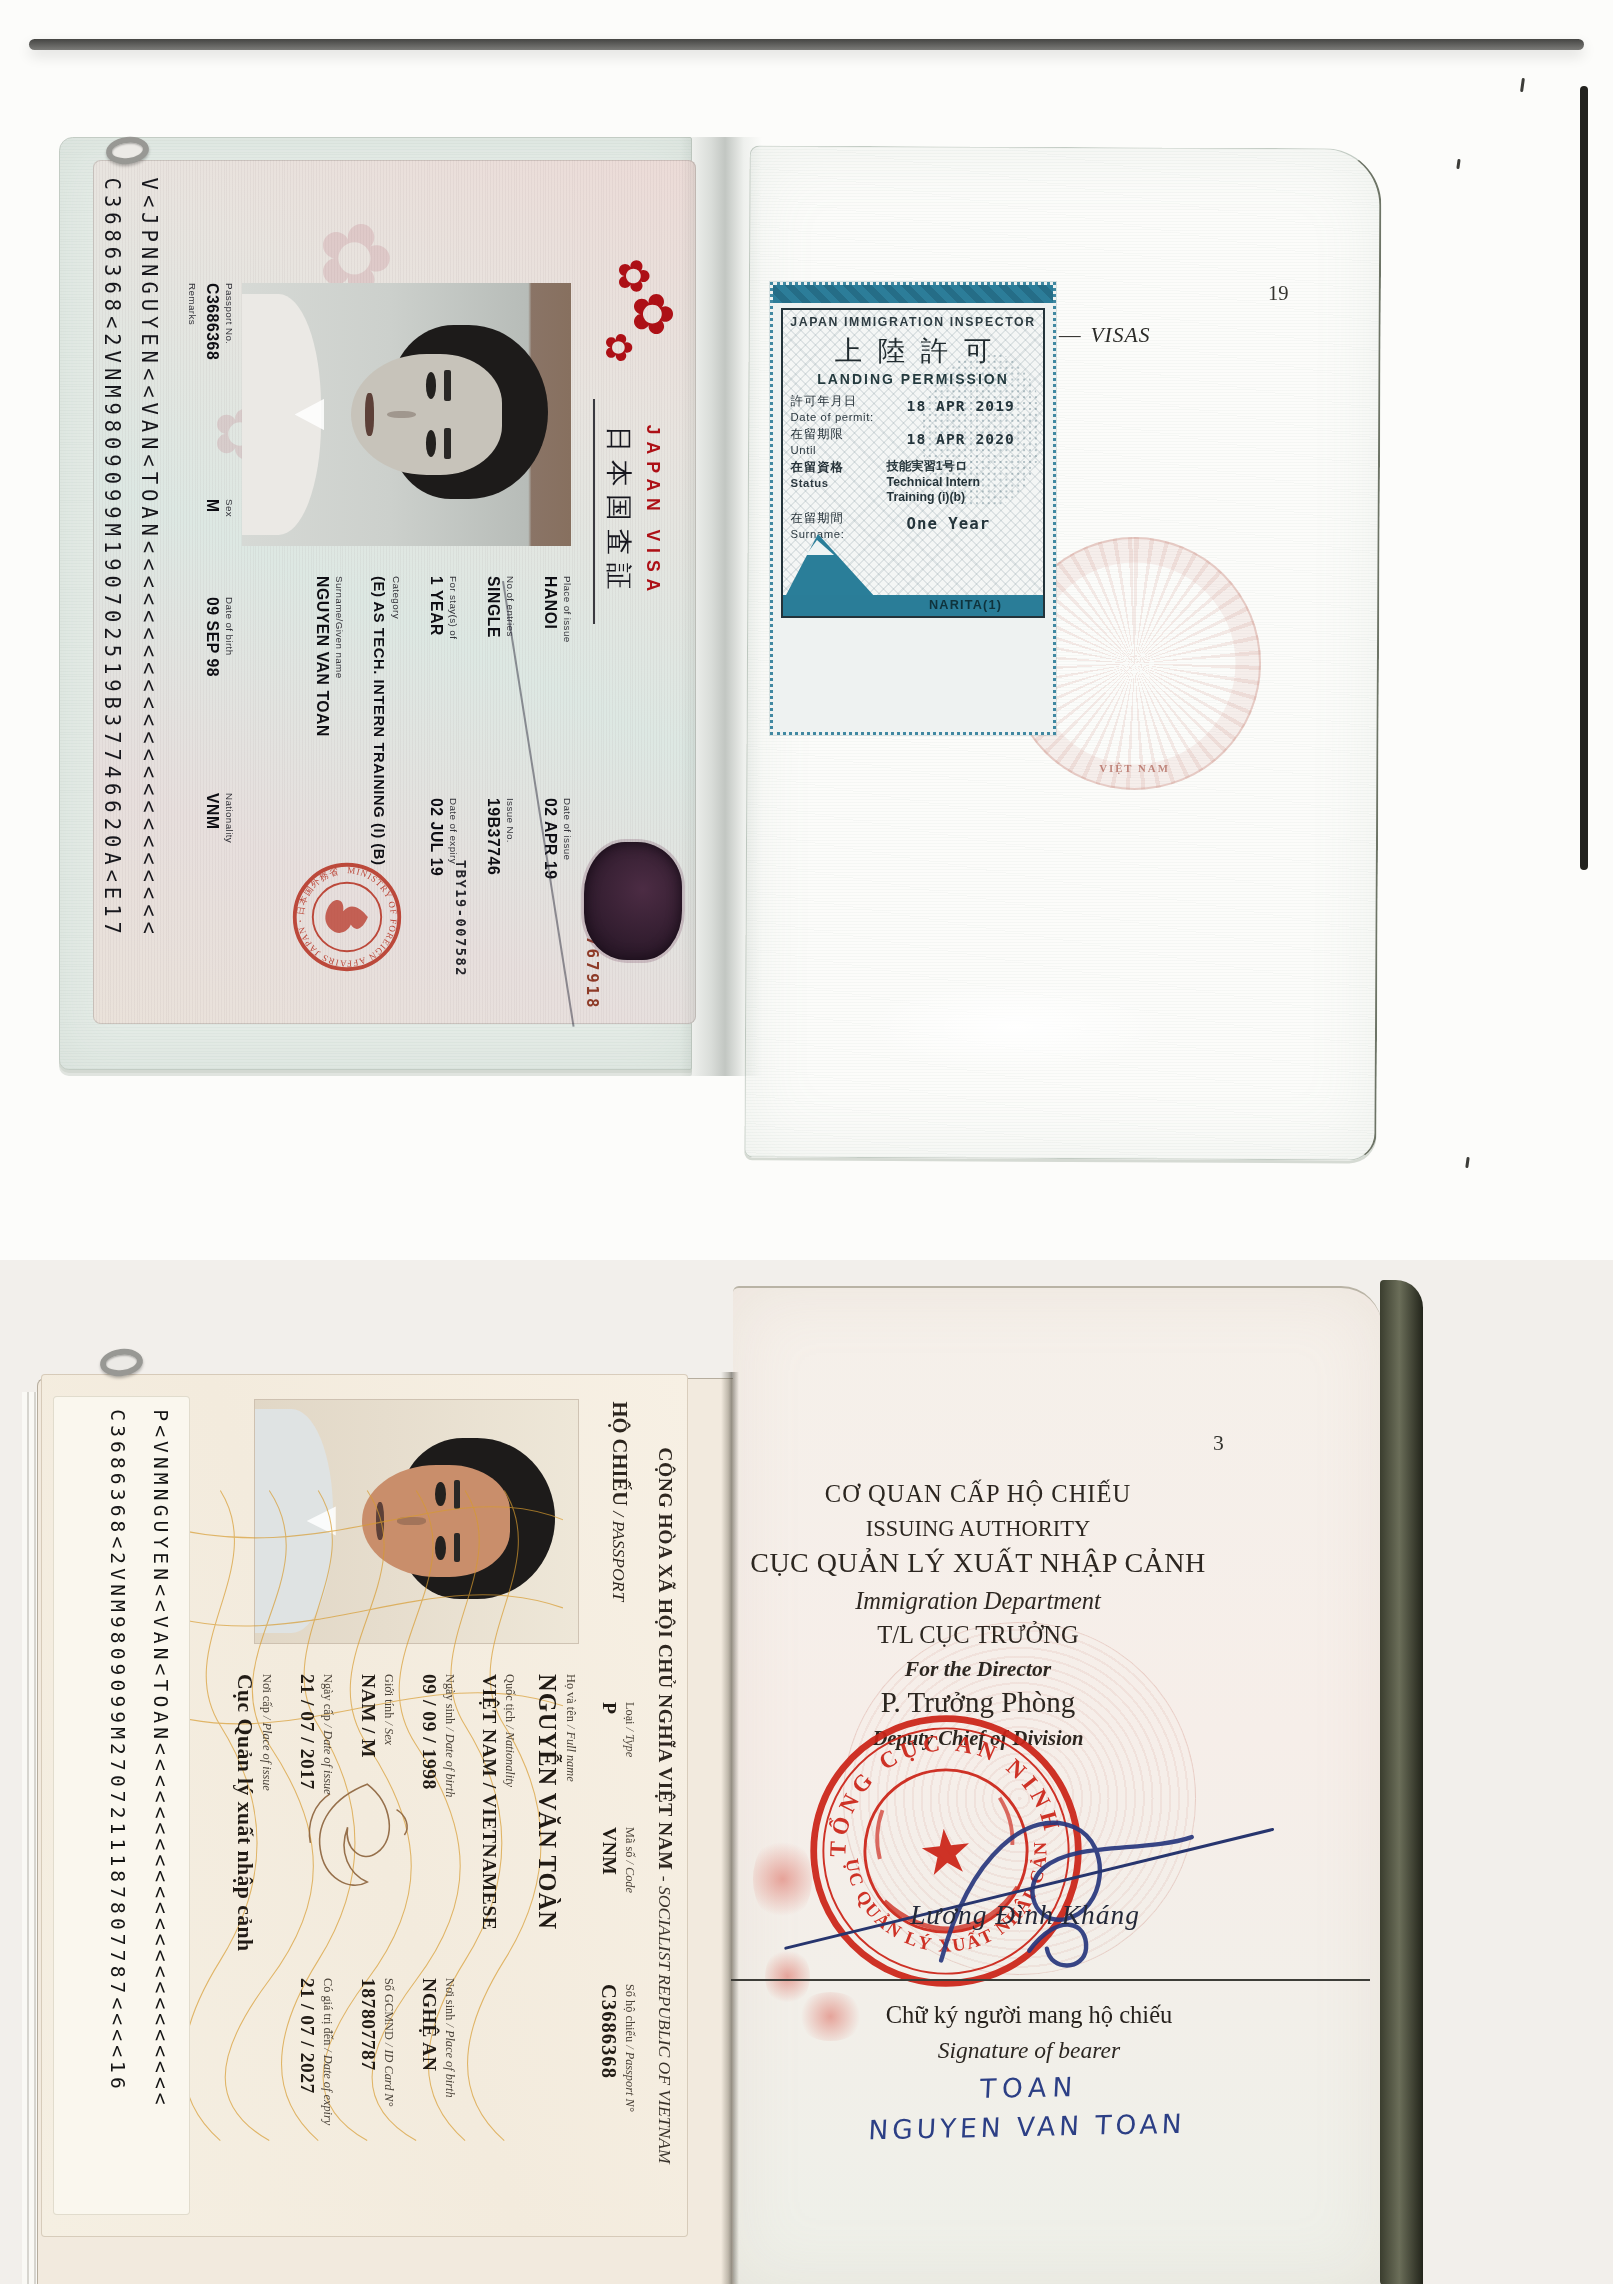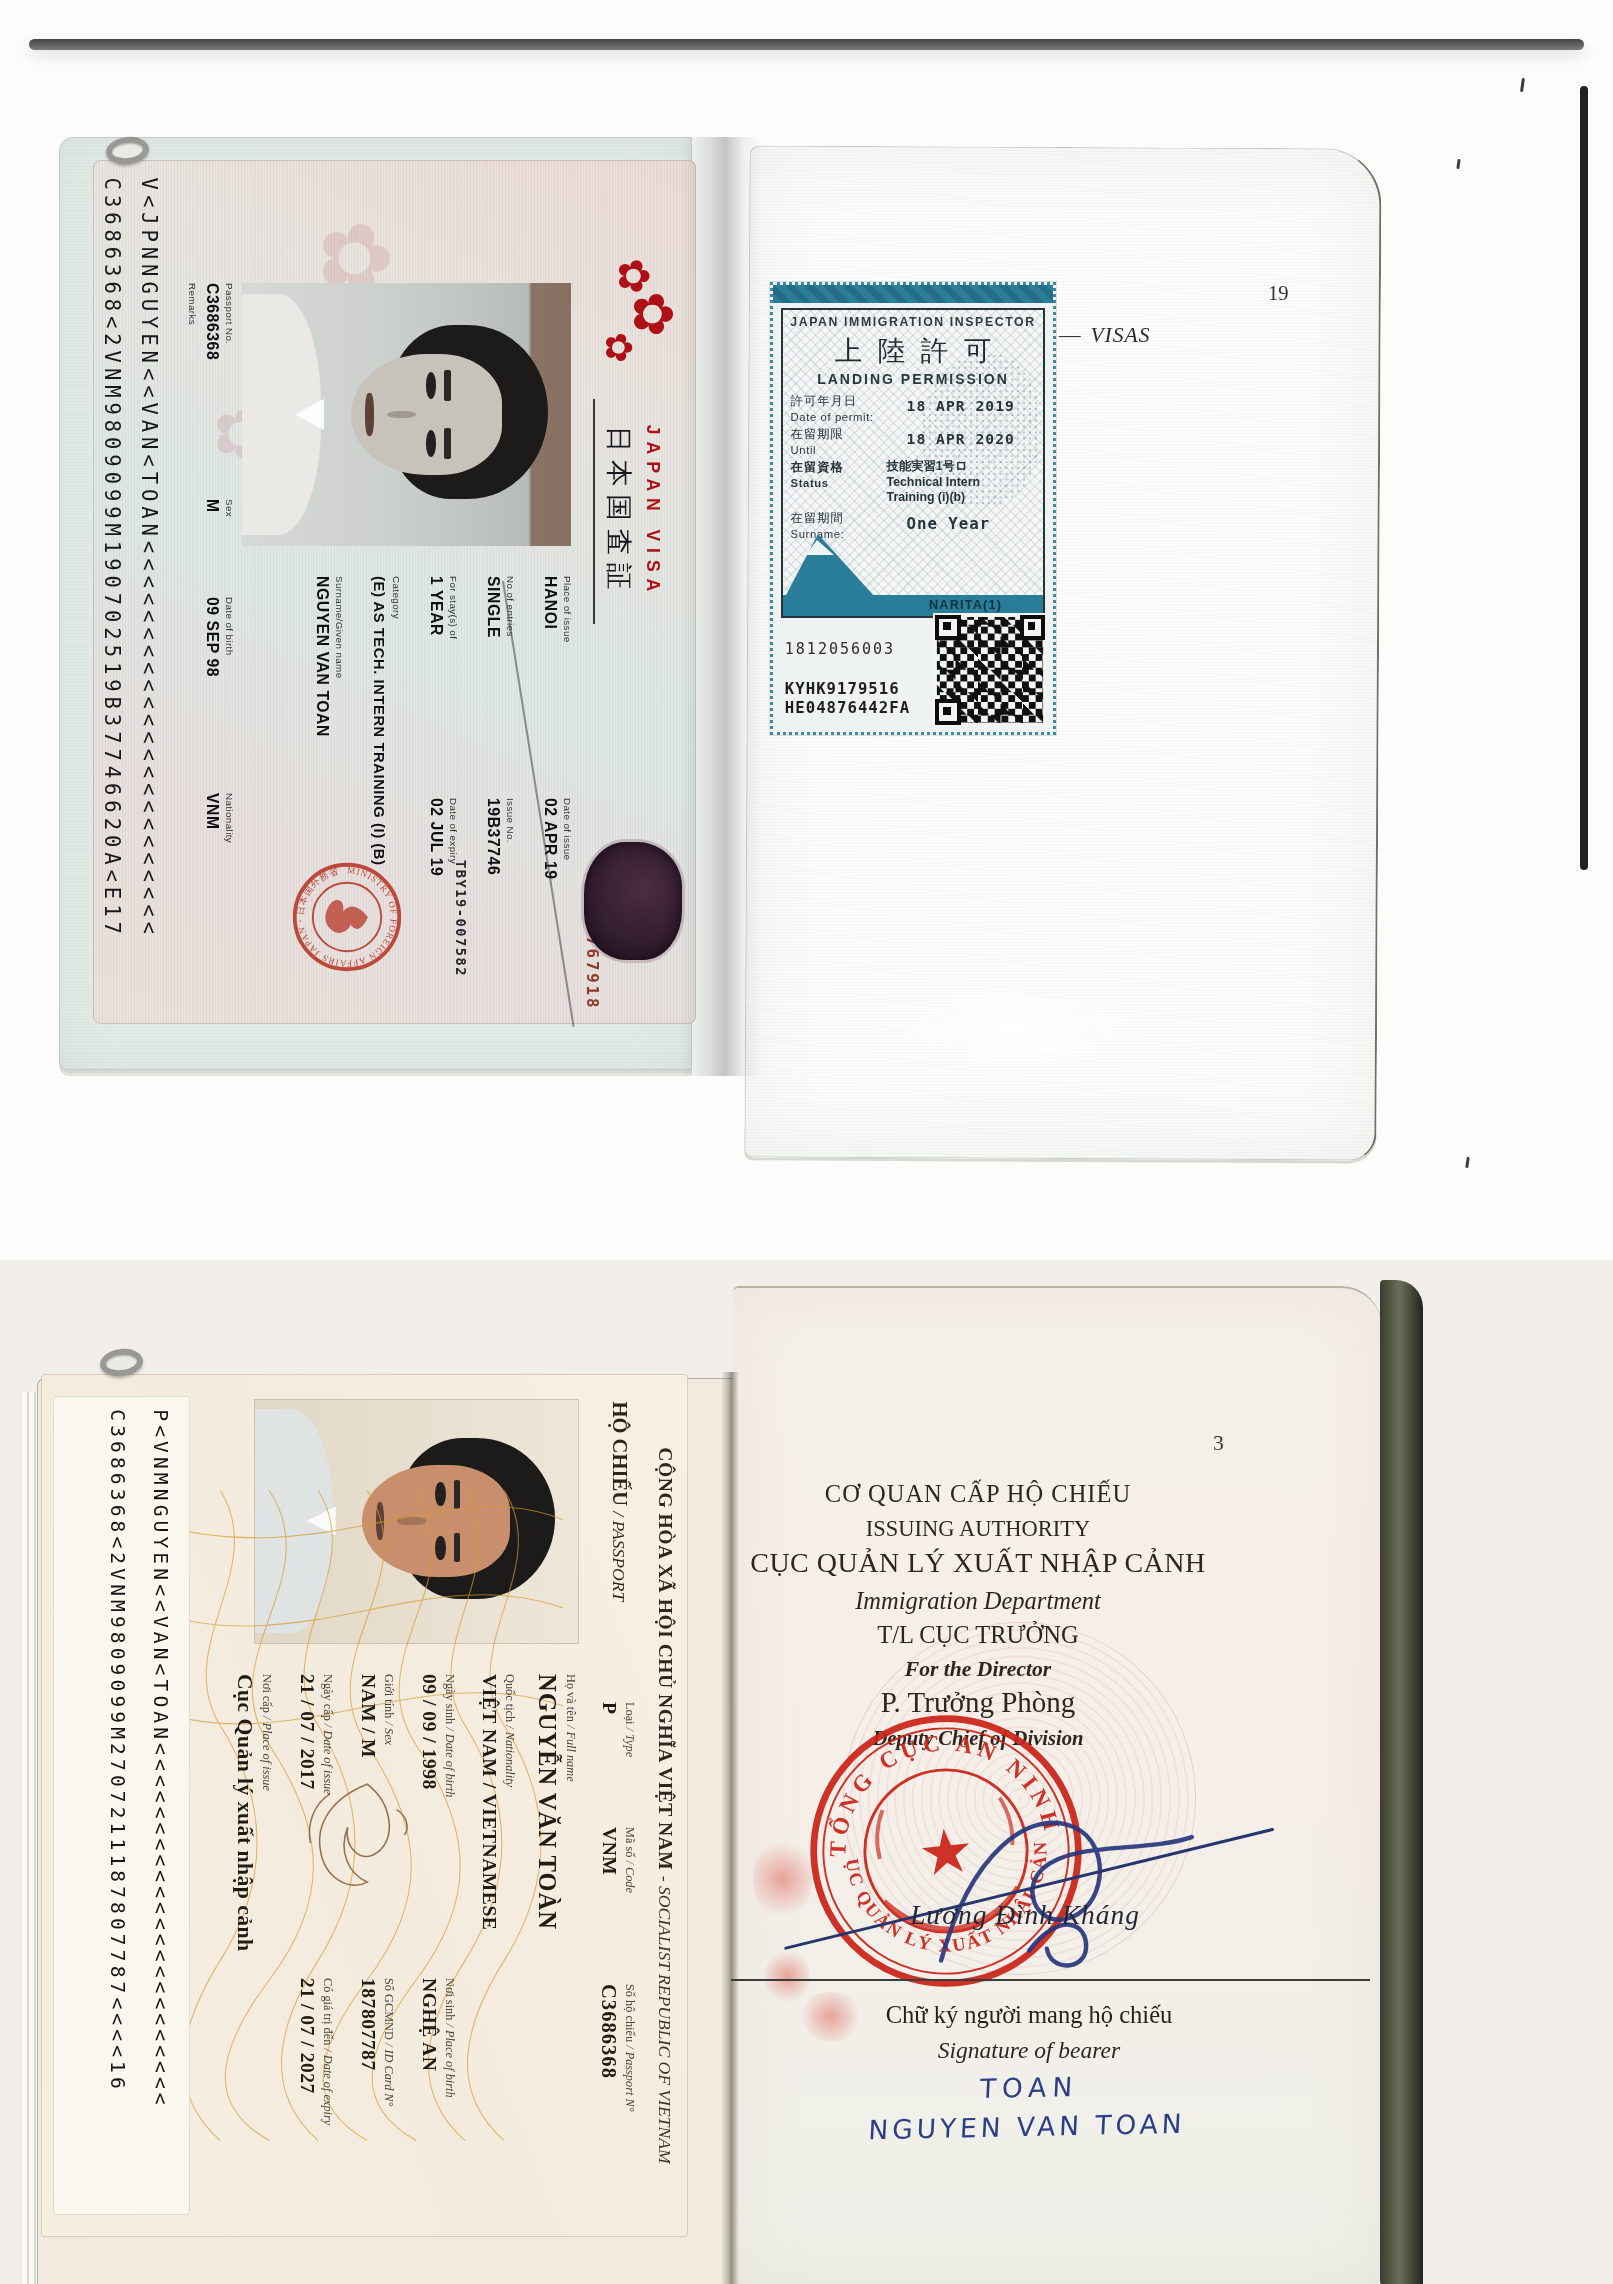--- a/index.html
+++ b/index.html
@@ -348,20 +348,23 @@
         <div class="mrz-line" data-name="mrz-line-1">V&lt;JPNNGUYEN&lt;&lt;VAN&lt;TOAN&lt;&lt;&lt;&lt;&lt;&lt;&lt;&lt;&lt;&lt;&lt;&lt;&lt;&lt;&lt;&lt;&lt;&lt;&lt;&lt;&lt;&lt;&lt;</div>
         <div class="mrz-line" data-name="mrz-line-2">C3686368&lt;2VNM9809099M190702519B37746620A&lt;E17</div>
       </div>
     </div>
   </div>
 
   <div class="pgnum pg19" data-name="page-number-19">19</div>
   <div class="visas-hdr" data-name="visas-section-header">
     <span class="dash">—</span><span>VISAS</span>
   </div>
+  <div class="wm-emblem" data-name="vietnam-emblem-watermark">
+    <div class="wm-label">VIỆT NAM</div>
+  </div>
   <div class="wm-lotus" data-name="lotus-watermark"></div>
 
   <div class="sticker" data-name="landing-permission-sticker">
     <div class="st-topband" data-name="sticker-top-band"></div>
     <div class="st-box" data-name="sticker-inner-box">
       <div class="st-flower" data-name="halftone-flower-pattern"></div>
       <div class="st-hdr" data-name="sticker-header">JAPAN IMMIGRATION INSPECTOR</div>
       <div class="st-kanji" data-name="sticker-title-ja">上陸許可</div>
       <div class="st-en" data-name="sticker-title-en">LANDING PERMISSION</div>
       <div class="st-rows" data-name="sticker-fields">
@@ -386,30 +389,20 @@
         </div>
         <div class="st-row" data-name="field-duration">
           <div class="st-lab-ja">在留期間</div>
           <div class="st-lab-en">Surname:</div>
           <div class="st-val" style="font-size:15.7px;">One Year</div>
         </div>
       </div>
       <div class="st-fuji" data-name="mt-fuji-icon"></div>
       <div class="st-fuji-cap" data-name="mt-fuji-snowcap"></div>
       <div class="st-botband" data-name="port-of-entry">NARITA(1)</div>
-    </div>
-    <div class="st-nums" data-name="sticker-numbers">
-      <div class="st-n1" data-name="sticker-serial">1812056003</div>
-      <div class="st-n2" data-name="sticker-code-1">KYHK9179516</div>
-      <div class="st-n3" data-name="sticker-code-2">HE04876442FA</div>
-      <div class="qr" data-name="qr-code">
-        <div class="finder f1" data-name="qr-finder"></div>
-        <div class="finder f2" data-name="qr-finder"></div>
-        <div class="finder f3" data-name="qr-finder"></div>
-      </div>
     </div>
   </div>
 
   <div class="scan2-bg" data-name="second-scan-paper"></div>
   <div class="scan2-edge" data-name="second-scan-edge-shadow"></div>
   <div class="tick t3" data-name="scan-speck"></div>
   <div class="stack-left" data-name="page-stack-edge"></div>
   <div class="page pg-bl" data-name="passport-data-page-left"></div>
   <div class="page pg-br" data-name="passport-authority-page-right"></div>
   <div class="cover-edge" data-name="passport-cover-edge"></div>

